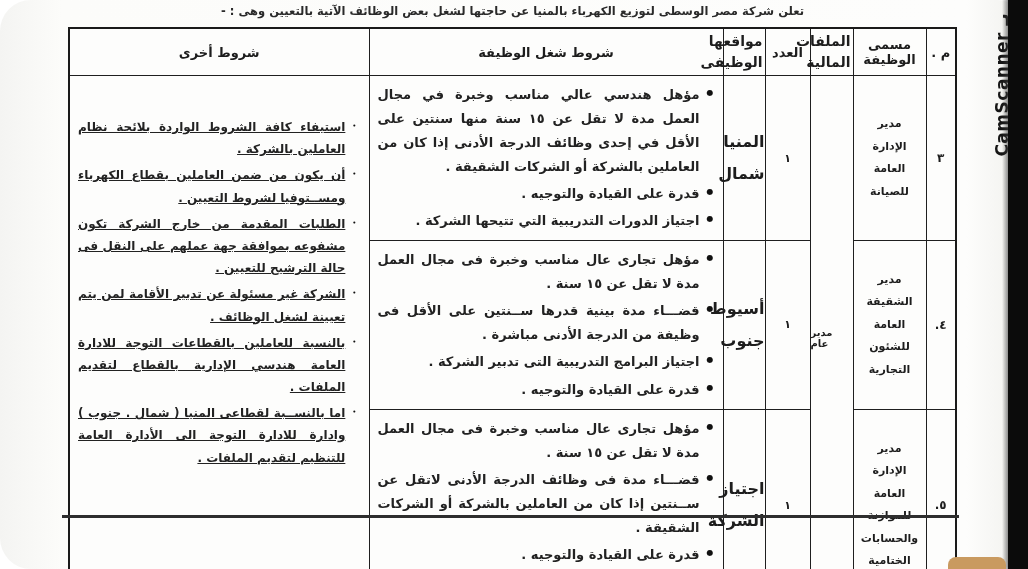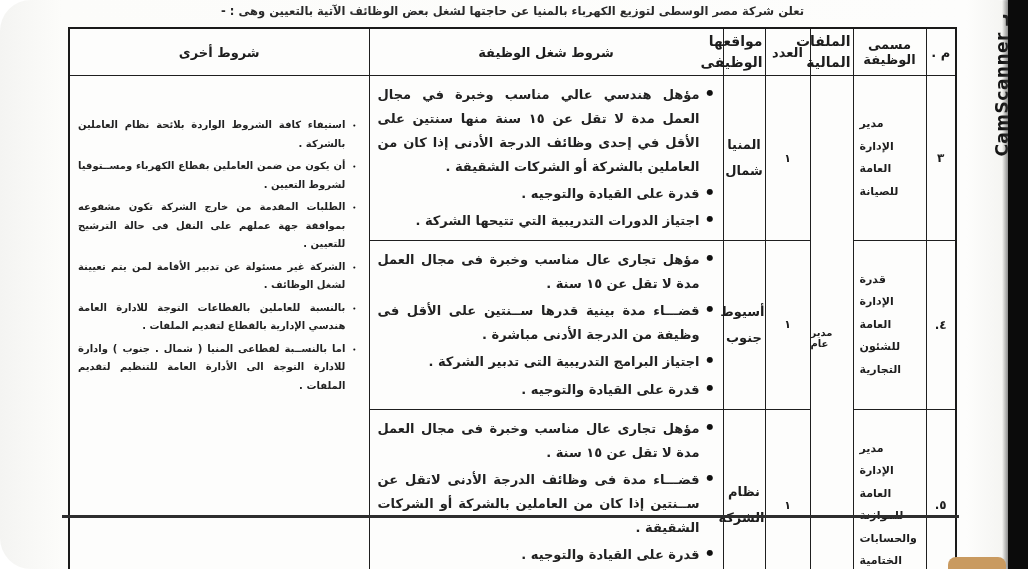--- a/index.html
+++ b/index.html
@@ -59,38 +59,38 @@
   th {
     font-weight:700; text-align:center; vertical-align:middle;
     font-size:13px; height:32px; padding:2px;
   }
   th.small { font-size:14px; line-height:1.5; }
   td.center { text-align:center; vertical-align:middle; font-weight:700; }
   td.serial-cell { font-size:12px; }
   td.count-cell { font-size:11px; }
   td.title-cell {
     font-size:11px; line-height:2.05; padding:0 6px;
-    text-align:left; vertical-align:middle; font-weight:700;
+    text-align:center; vertical-align:middle; font-weight:700;
   }
   td.grade-cell { font-size:10px; font-weight:700; text-align:left; vertical-align:middle; }
-  td.loc-cell { font-size:13px; line-height:2.0; font-weight:700; text-align:center; vertical-align:middle; }
+  td.loc-cell { font-size:16px; line-height:2.0; font-weight:700; text-align:center; vertical-align:middle; }
   td.cond-cell { vertical-align:top; padding:7px 9px 4px 8px; }
   td.other-cell { vertical-align:top; padding:40px 12px 4px 8px; }
 
   .bullet-item { display:flex; gap:7px; direction:rtl; margin-bottom:3px; }
   .bullet-item .b {
     flex:0 0 auto; font-size:8px; line-height:20px; color:#111;
   }
   .bullet-item .t {
     flex:1 1 auto; font-size:13px; font-weight:700; line-height:1.85;
     text-align:justify; text-align-last:right; color:#222;
   }
   .other-cell .bullet-item { margin-bottom:4px; }
   .other-cell .b { font-size:7px; }
-  .other-cell .t { font-size:10px; }
+  .other-cell .t { font-size:12px;text-decoration:underline; }
 </style>
 </head>
 <body>
 
 <div class="page">
 
   <div class="doc-title">تعلن شركة مصر الوسطى لتوزيع الكهرباء بالمنيا عن حاجتها لشغل بعض الوظائف الآتية بالتعيين وهى : -</div>
 
   <div class="table-wrap">
     <table class="jobs">
@@ -166,21 +166,21 @@
           </div>
           <div class="bullet-item">
             <span class="b">•</span>
             <span class="t">اما بالنســبة لقطاعى المنيا ( شمال . جنوب ) وادارة للادارة التوجة الى الأدارة العامة للتنظيم لتقديم الملفات .</span>
           </div>
         </td>
       </tr>
 
       <tr style="height:154px">
         <td class="center serial-cell">٤.</td>
-        <td class="title-cell">قدرة الإدارة العامة للشئون التجارية</td>
+        <td class="title-cell">مدير الشقيقة العامة للشئون التجارية</td>
         <td class="center count-cell">١</td>
         <td class="loc-cell">
           <div>أسيوط</div>
           <div>جنوب</div>
         </td>
         <td class="cond-cell">
           <div class="bullet-item">
             <span class="b">●</span>
             <span class="t">مؤهل تجارى عال مناسب وخبرة فى مجال العمل مدة لا تقل عن ١٥ سنة .</span>
           </div>
@@ -197,21 +197,21 @@
             <span class="t">قدرة على القيادة والتوجيه .</span>
           </div>
         </td>
       </tr>
 
       <tr style="height:169px">
         <td class="center serial-cell">٥.</td>
         <td class="title-cell">مدير الإدارة العامة للموازنة والحسابات الختامية</td>
         <td class="center count-cell">١</td>
         <td class="loc-cell">
-          <div>نظام</div>
+          <div>اجتياز</div>
           <div>الشركة</div>
         </td>
         <td class="cond-cell">
           <div class="bullet-item">
             <span class="b">●</span>
             <span class="t">مؤهل تجارى عال مناسب وخبرة فى مجال العمل مدة لا تقل عن ١٥ سنة .</span>
           </div>
           <div class="bullet-item">
             <span class="b">●</span>
             <span class="t">قضـــاء مدة فى وظائف الدرجة الأدنى لاتقل عن ســنتين إذا كان من العاملين بالشركة أو الشركات الشقيقة .</span>

